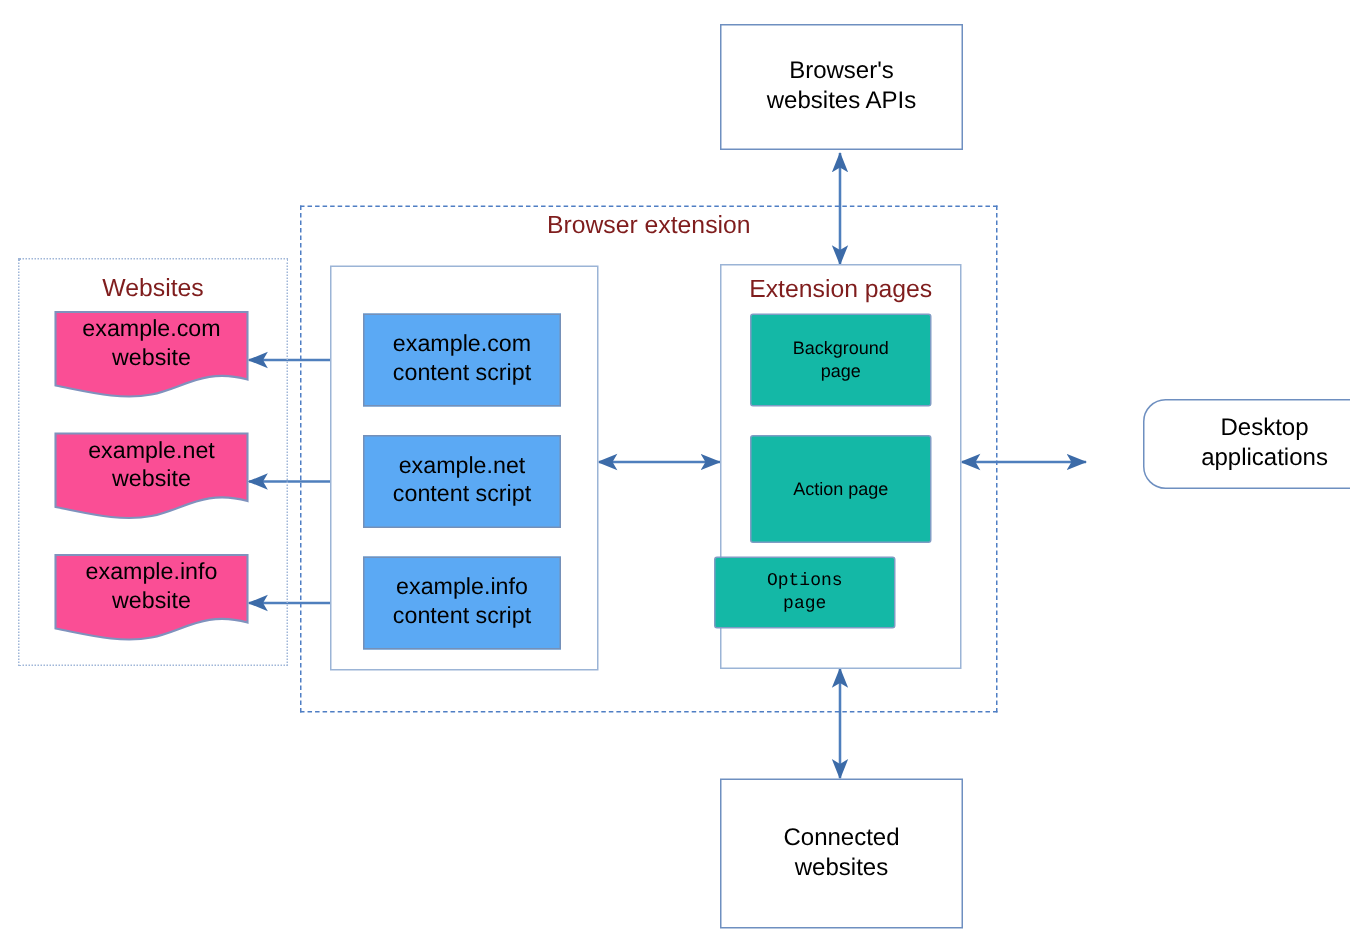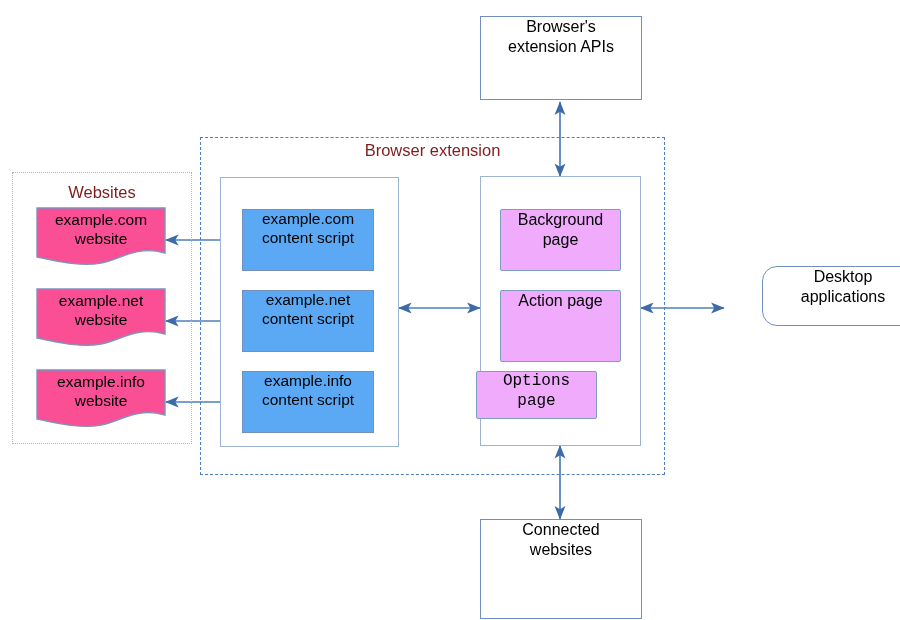--- a/index.html
+++ b/index.html
@@ -17,20 +17,21 @@
     height: 620px;
     background: #ffffff;
     overflow: hidden;
   }
 
   
   .node {
     position: absolute;
     box-sizing: border-box;
     display: flex;
+    align-items: center;
     justify-content: center;
     text-align: center;
     color: #000000;
     line-height: 1.22;
   }
 
   
   .extbox {
     background: #ffffff;
     border: 1.4px solid #6e8fc0;
@@ -70,24 +71,24 @@
 
   
   .script-box {
     background: #5BA9F4;
     border: 1.3px solid #7590b8;
     font-size: 15.5px;
   }
 
   
   .page-box {
-    background: #f0abfc;
+    background: #14b8a6;
     border: 1.3px solid #7f9cc4;
     border-radius: 2px;
-    font-size: 16px;
+    font-size: 12px;
   }
 
   
   .doc-shape {
     position: absolute;
     box-sizing: border-box;
   }
   .doc-shape svg {
     position: absolute;
     left: 0;
@@ -148,21 +149,21 @@
     <line class="conn" x1="399" y1="308" x2="480" y2="308" marker-end="url(#ahead)" marker-start="url(#atail)"></line>
 
     <line class="conn" x1="166" y1="240" x2="242" y2="240" marker-end="url(#ahead)" marker-start="url(#atail)"></line>
     <line class="conn" x1="166" y1="321" x2="242" y2="321" marker-end="url(#ahead)" marker-start="url(#atail)"></line>
     <line class="conn" x1="166" y1="402" x2="242" y2="402" marker-end="url(#ahead)" marker-start="url(#atail)"></line>
   </svg>
 
   <div class="node extbox" style="left:480px; top:16px; width:162px; height:84px;">
     <div>
       <div>Browser's</div>
-      <div>extension APIs</div>
+      <div>websites APIs</div>
     </div>
   </div>
 
   <div class="node extbox" style="left:762px; top:266px; width:162px; height:60px;border-radius:15px;">
     <div>
       <div>Desktop</div>
       <div>applications</div>
     </div>
   </div>
 
@@ -232,20 +233,21 @@
   </div>
 
   <div class="node script-box" style="left:242px; top:371px; width:132px; height:62px;">
     <div>
       <div>example.info</div>
       <div>content script</div>
     </div>
   </div>
 
   <div class="groupbox" style="left:480px; top:176px; width:161px; height:270px;"></div>
+  <div class="group-title" style="left:480px; top:184px; width:161px;">Extension pages</div>
 
   <div class="node page-box" style="left:500px; top:209px; width:121px; height:62px;">
     <div>
       <div>Background</div>
       <div>page</div>
     </div>
   </div>
 
   <div class="node page-box" style="left:500px; top:290px; width:121px; height:72px;">
     <div>

